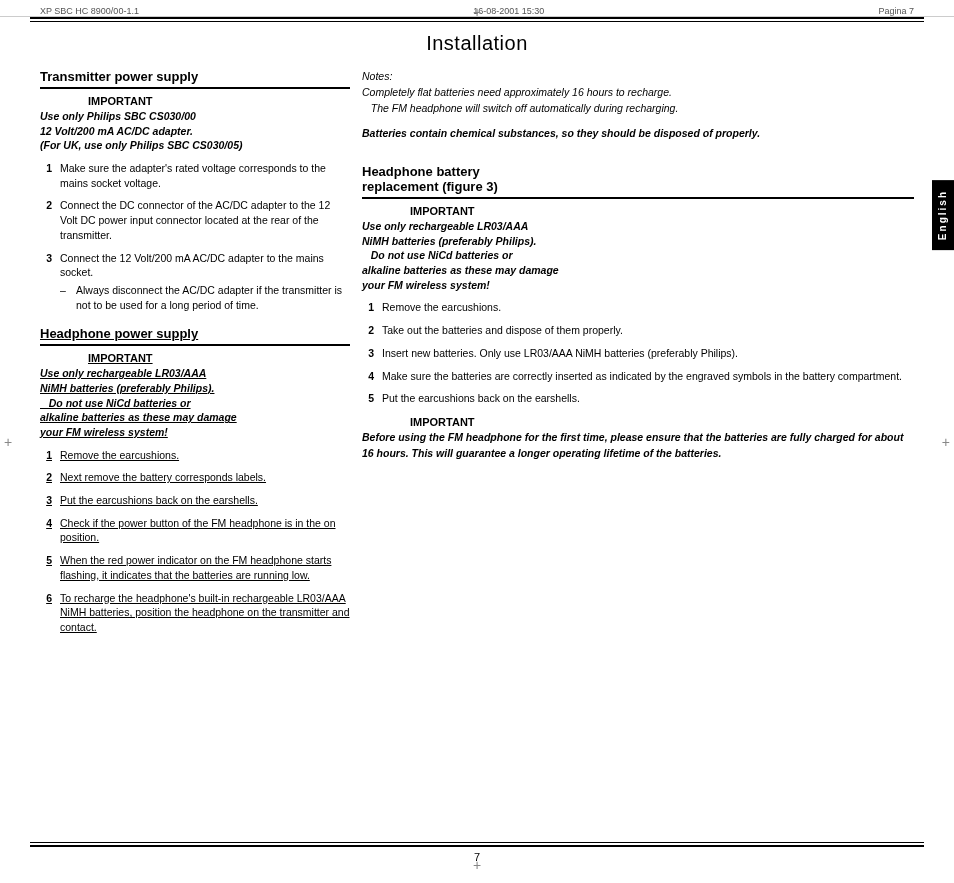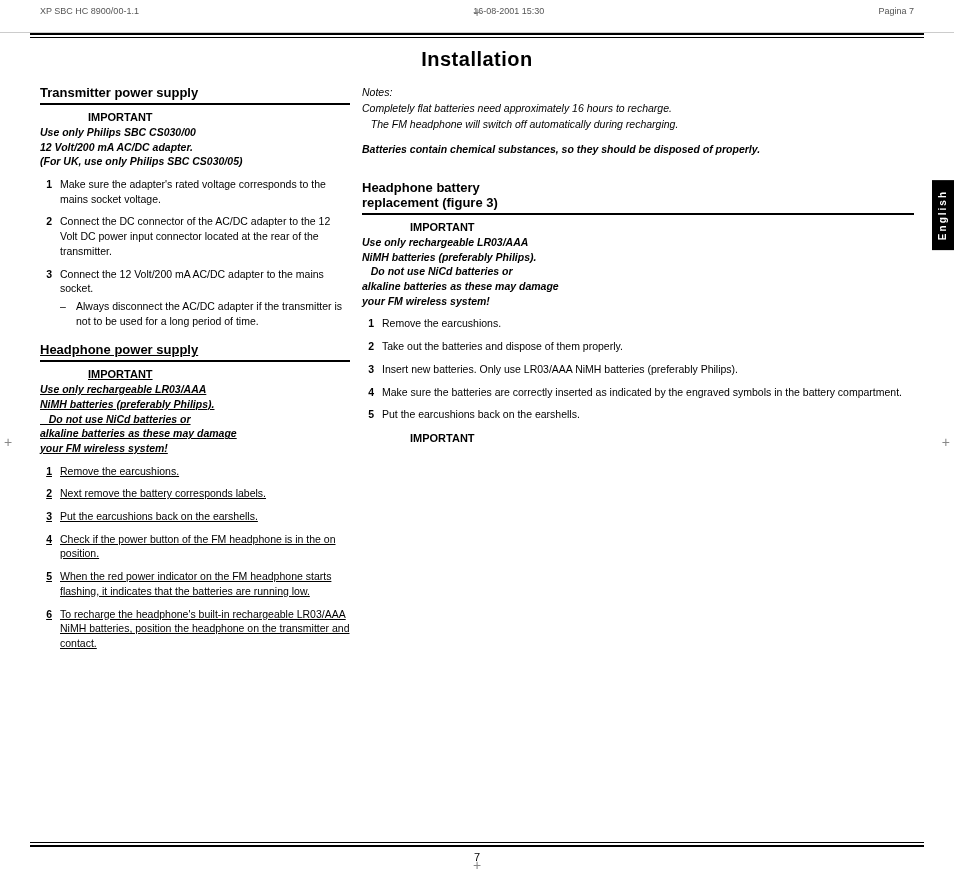--- a/index.html
+++ b/index.html
@@ -20,21 +20,21 @@
       position: relative;
       background: #fff;
       padding: 0;
     }
 
     
     .doc-header {
       display: flex;
       justify-content: space-between;
       align-items: center;
-      padding: 6px 40px 16px 40px;
+      padding: 6px 40px 0 40px;
       border-bottom: 1px solid #ccc;
       font-size: 9px;
       color: #555;
     }
 
     
     .top-border-outer {
       border-top: 2px solid #000;
       margin: 0 30px;
     }
@@ -46,21 +46,21 @@
     
     .content {
       padding: 10px 40px 30px 40px;
       position: relative;
     }
 
     
     .page-title {
       text-align: center;
       font-size: 20px;
-      font-weight: bold;
+      font-weight: normal;
       margin-bottom: 14px;
       letter-spacing: 0.5px;
     }
 
     
     .columns {
       display: flex;
       gap: 12px;
     }
 
@@ -363,20 +363,21 @@
               <span class="num">4</span>
               <span class="item-text">Make sure the batteries are correctly inserted as indicated by the engraved symbols in the battery compartment.</span>
             </li>
             <li>
               <span class="num">5</span>
               <span class="item-text">Put the earcushions back on the earshells.</span>
             </li>
           </ul>
 
           <div class="important-label" style="margin-top:10px;">IMPORTANT</div>
+          <div class="important-italic" style="line-height:1.5;">Before using the FM headphone for the first time, please ensure that the batteries are fully charged for about 16 hours. This will guarantee a longer operating lifetime of the batteries.</div>
         </div>
 
       </div>
 
     </div>
 
   </div>
 
   <div style="position:absolute; bottom:40px; left:30px; right:30px; border-top:1px solid #000;"></div>
   <div style="position:absolute; bottom:36px; left:30px; right:30px; border-top:2px solid #000;"></div>

